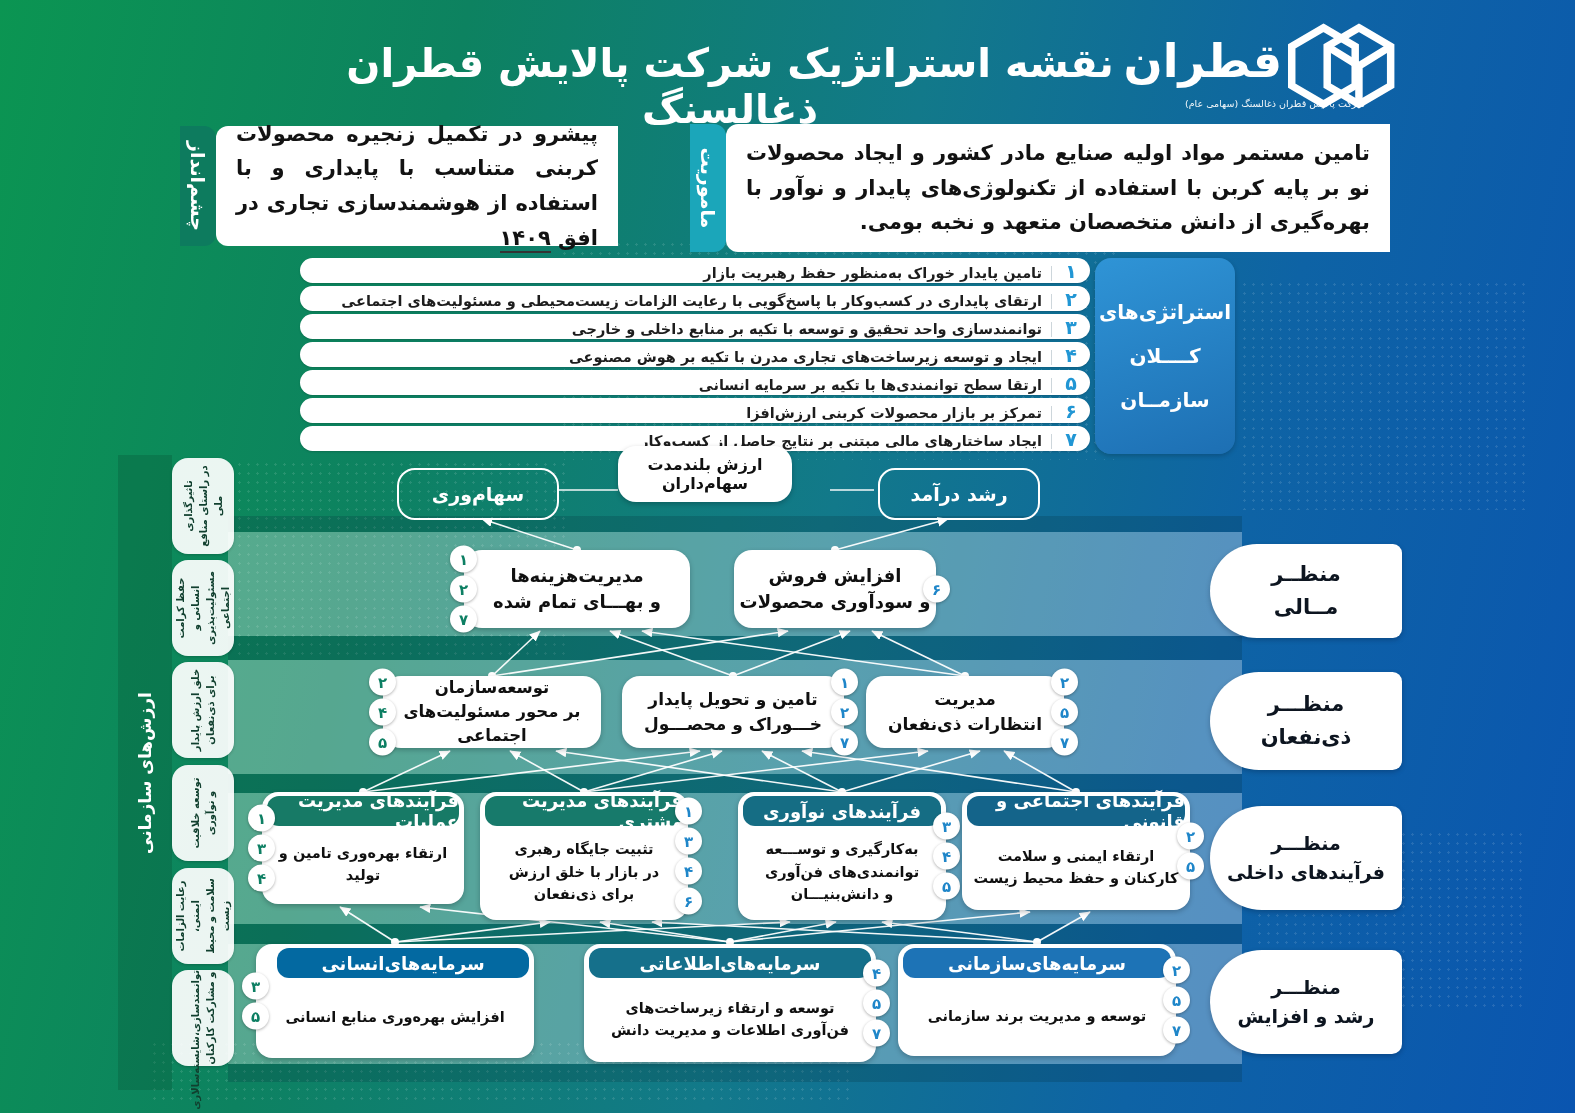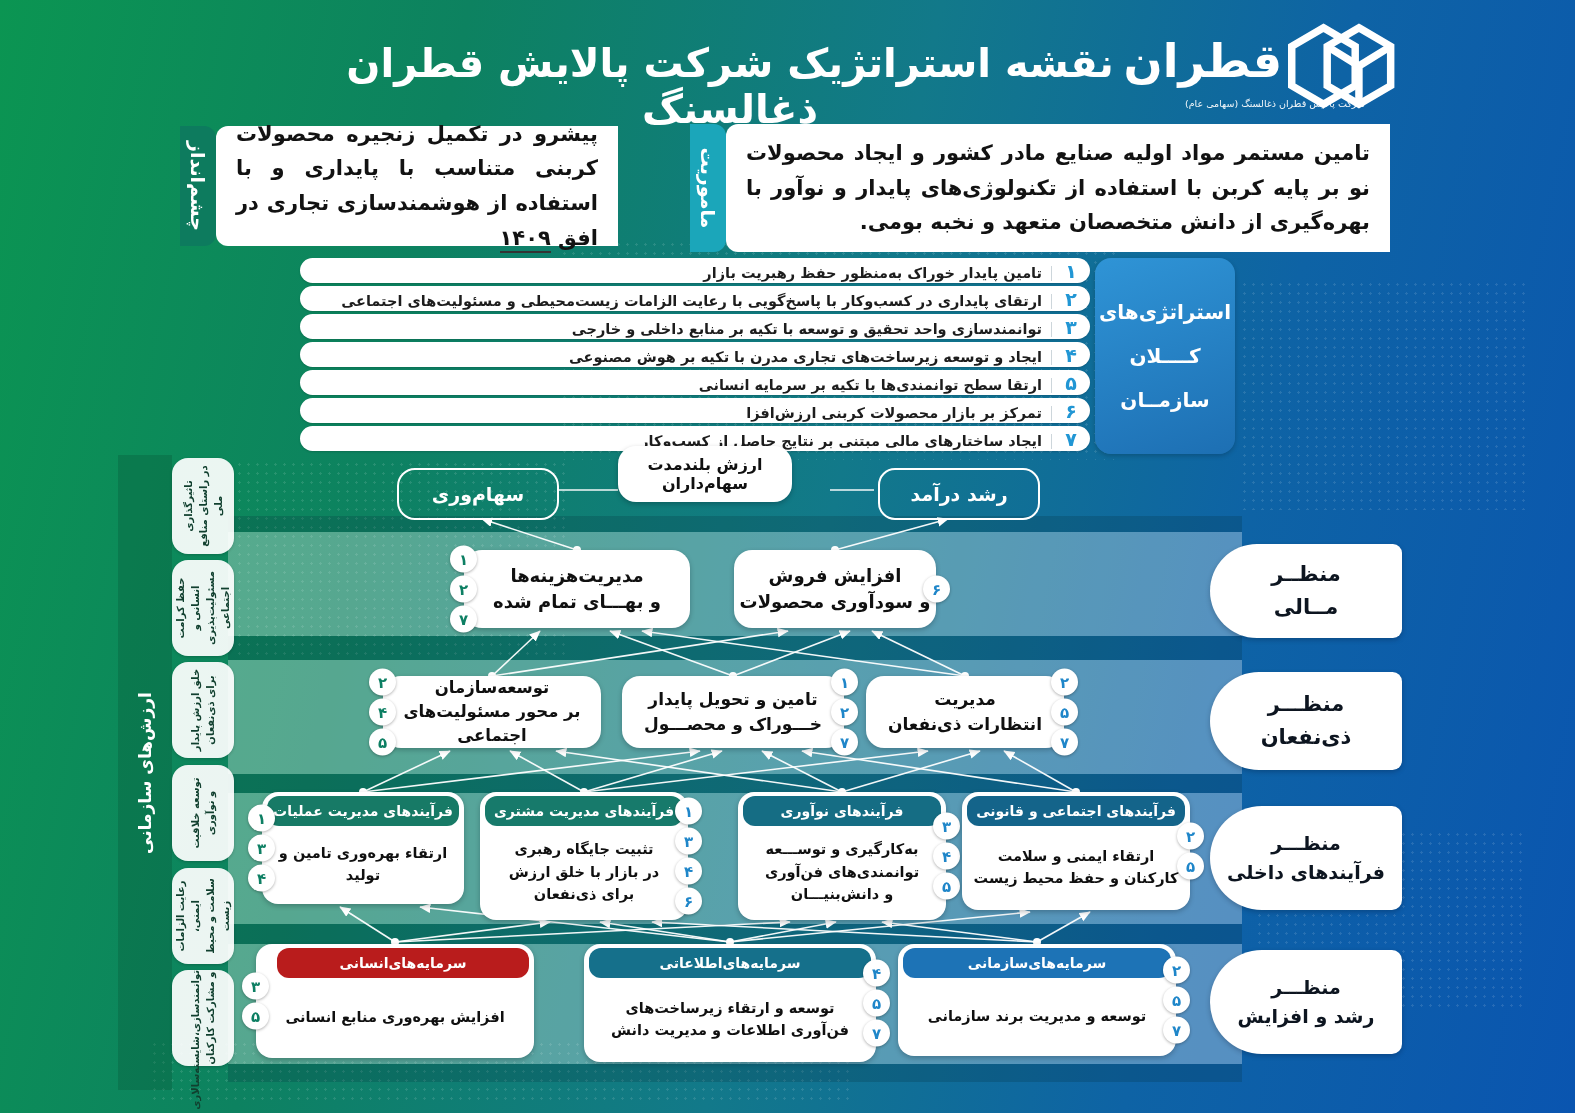--- a/index.html
+++ b/index.html
@@ -45,21 +45,21 @@
     text-align:center;font-size:10px;font-weight:bold;color:#11402f;line-height:1.5;}
   
   .node{position:absolute;background:#fff;border-radius:18px;display:flex;flex-direction:column;
     justify-content:center;align-items:center;color:#101010;font-weight:bold;text-align:center;
     box-shadow:0 2px 5px rgba(0,10,20,.25);z-index:10;}
   .node .l{line-height:1.45;}
   .outline-node{position:absolute;border:2.5px solid #fff;border-radius:18px;display:flex;justify-content:center;
     align-items:center;color:#fff;font-size:19px;font-weight:bold;z-index:10;}
   .hbox{position:absolute;background:#fff;border-radius:16px;box-shadow:0 2px 5px rgba(0,10,20,.25);z-index:10;}
   .hbox .hdr{position:absolute;top:4px;left:5px;right:5px;height:30px;border-radius:12px;display:flex;
-    justify-content:center;align-items:center;color:#fff;font-size:14px;font-weight:bold;}
+    justify-content:center;align-items:center;color:#fff;font-size:18px;font-weight:bold;}
   .hbox .bdy{position:absolute;top:36px;left:6px;right:6px;bottom:4px;display:flex;flex-direction:column;
     justify-content:center;align-items:center;color:#101010;font-size:14.5px;font-weight:bold;line-height:1.55;text-align:center;}
   .badges{position:absolute;top:50%;transform:translateY(-50%);display:flex;flex-direction:column;gap:3px;z-index:11;}
   .badges.bl{left:-14px;} .badges.br{right:-14px;}
   .badge{width:27px;height:27px;border-radius:50%;background:#fff;display:flex;justify-content:center;
     align-items:center;font-size:15px;font-weight:bold;box-shadow:0 1px 3px rgba(0,0,0,.3);}
   .badge.g{color:#0d7f63;} .badge.b{color:#1f86c9;}
   
   .ppill{position:absolute;left:1210px;width:192px;background:#fff;border-radius:52px 10px 10px 52px;
     display:flex;flex-direction:column;justify-content:center;align-items:center;color:#0d1520;
@@ -347,21 +347,21 @@
       <div>ارتقاء ایمنی و سلامت</div>
       <div>کارکنان و حفظ محیط زیست</div>
     </div>
     <div class="badges br">
       <div class="badge b">۲</div>
       <div class="badge b">۵</div>
     </div>
   </div>
 
   <div class="hbox" style="left:256px;top:944px;width:278px;height:114px;">
-    <div class="hdr" style="background:#b91c1c;margin-left:16px;">سرمایه‌های‌انسانی</div>
+    <div class="hdr" style="background:#0369a1;margin-left:16px;">سرمایه‌های‌انسانی</div>
     <div class="bdy">
         <div>افزایش بهره‌وری منابع انسانی</div>
       </div>
     <div class="badges bl">
       <div class="badge g">۳</div>
       <div class="badge g">۵</div>
     </div>
   </div>
   <div class="hbox" style="left:584px;top:944px;width:292px;height:118px;">
     <div class="hdr" style="background:#15708b;">سرمایه‌های‌اطلاعاتی</div>

